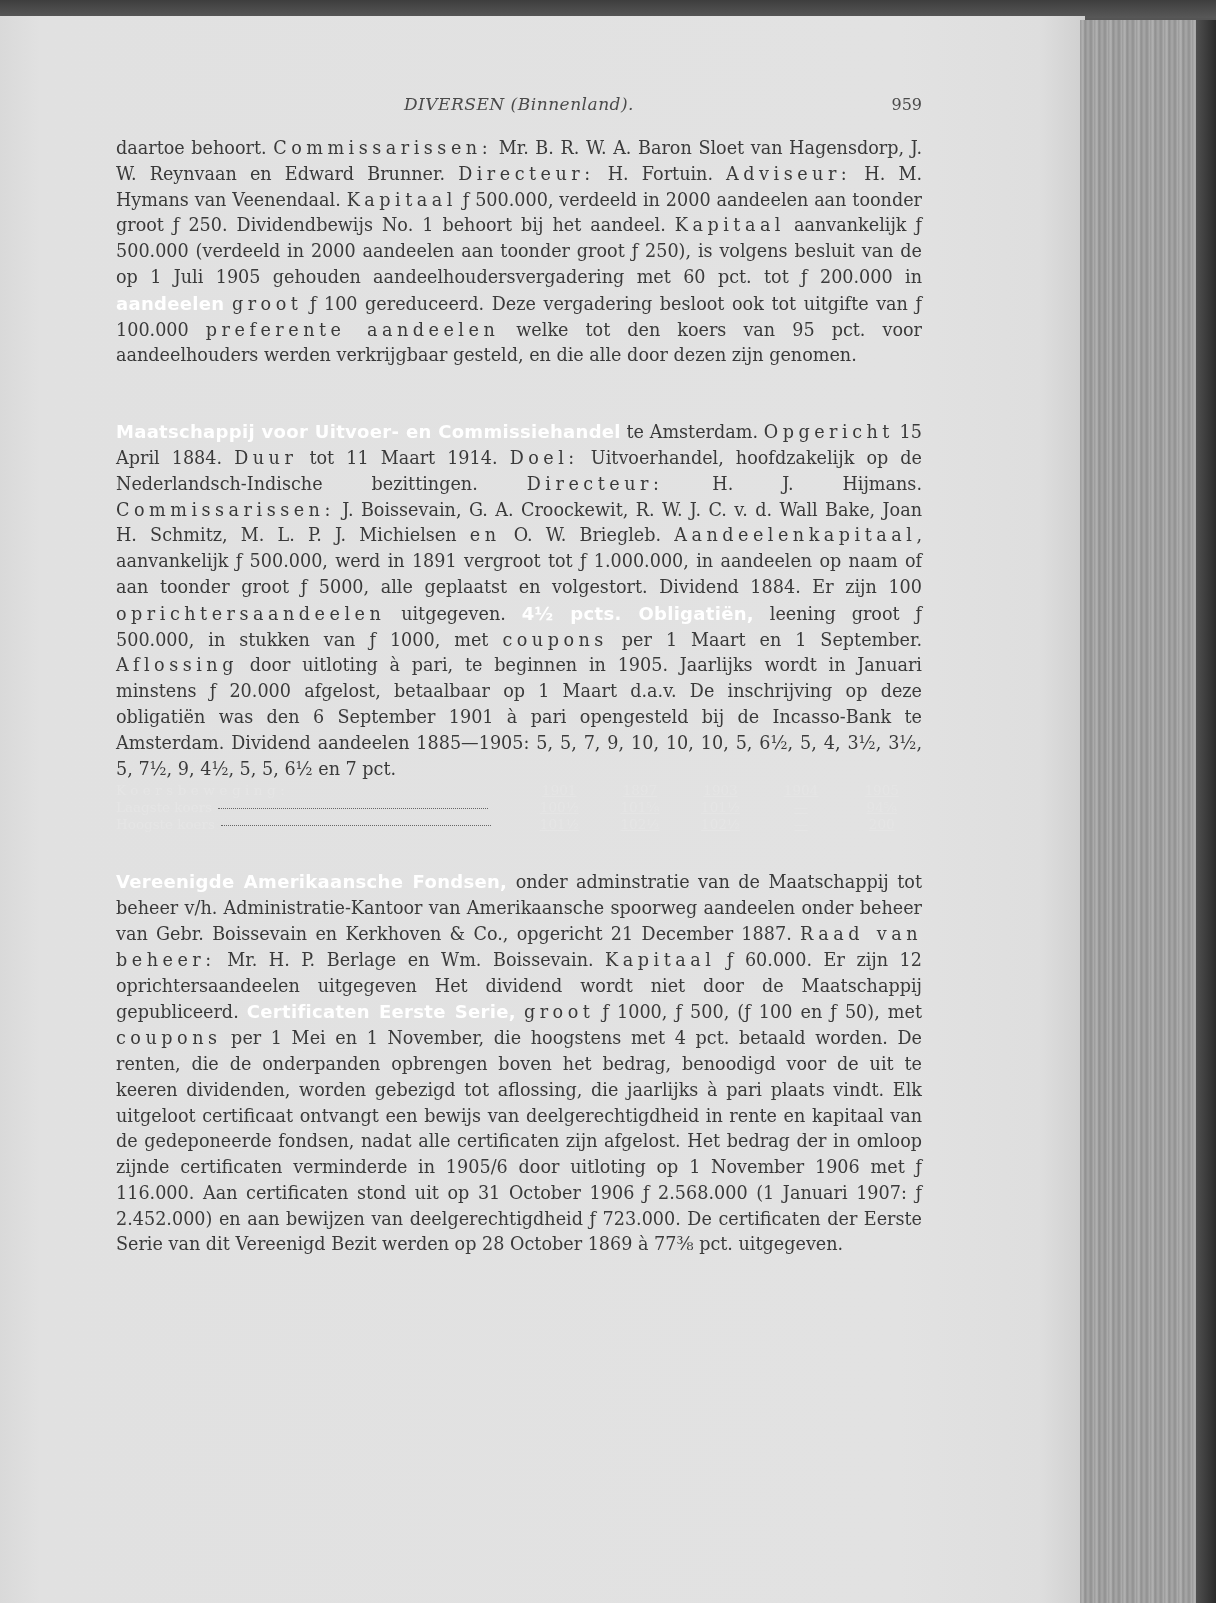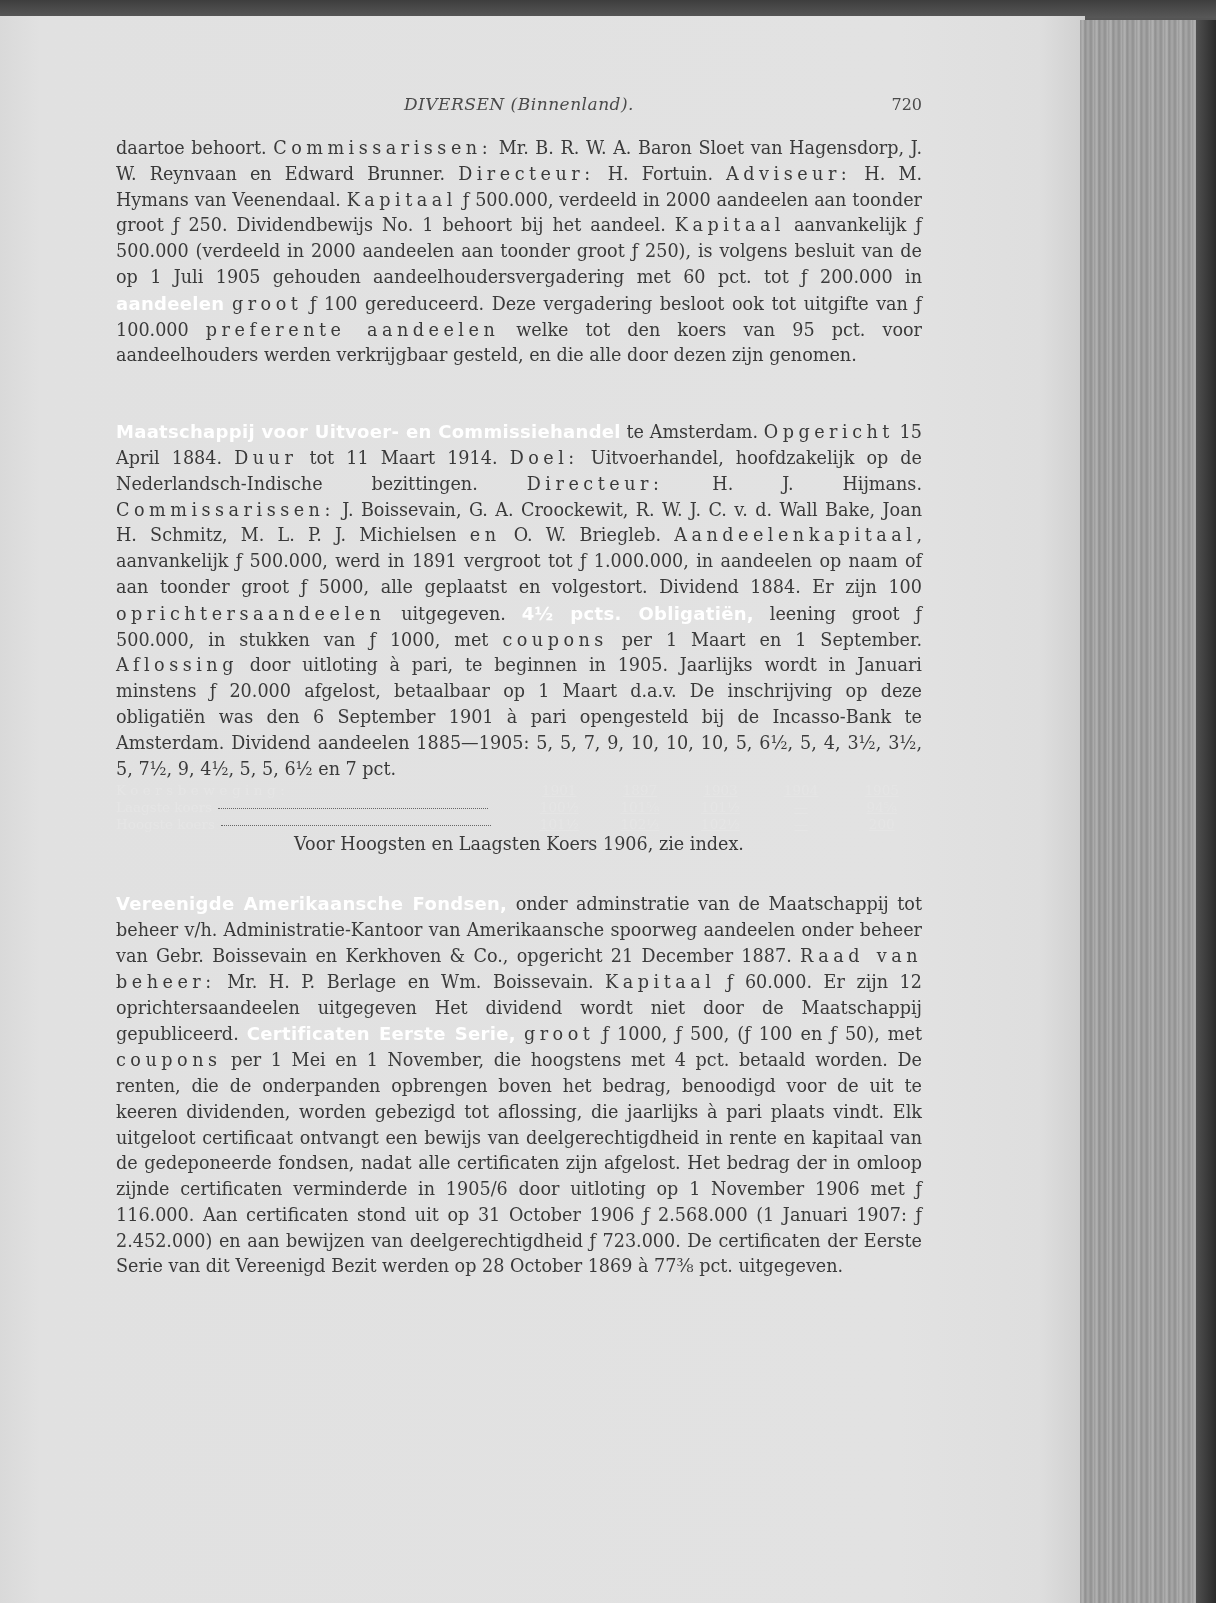--- a/index.html
+++ b/index.html
@@ -66,21 +66,21 @@
 <body>
 
 <div class="top-shadow"></div>
 <div class="page"></div>
 <div class="edges"></div>
 <div class="edges-right"></div>
 
 <div class="content">
   <div class="running-head">
     <span class="title">DIVERSEN (Binnenland).</span>
-    <span class="pageno">720</span>
+    <span class="pageno">959</span>
   </div>
 
   <p><span>daartoe behoort. </span><span class="sp">Commissarissen:</span><span> Mr. B. R. W. A. Baron Sloet van Hagensdorp, J. W. Reynvaan en Edward Brunner. </span><span class="sp">Directeur:</span><span> H. Fortuin. </span><span class="sp">Adviseur:</span><span> H. M. Hymans van Veenendaal. </span><span class="sp">Kapitaal</span><span> ƒ 500.000, verdeeld in 2000 aandeelen aan toonder groot ƒ 250. Dividendbewijs No. 1 behoort bij het aandeel. </span><span class="sp">Kapitaal</span><span> aanvankelijk ƒ 500.000 (verdeeld in 2000 aandeelen aan toonder groot ƒ 250), is volgens besluit van de op 1 Juli 1905 gehouden aandeelhoudersvergadering met 60 pct. tot ƒ 200.000 in </span><span class="bold">aandeelen</span><span> </span><span class="sp">groot</span><span> ƒ 100 gereduceerd. Deze vergadering besloot ook tot uitgifte van ƒ 100.000 </span><span class="sp">preferente aandeelen</span><span> welke tot den koers van 95 pct. voor aandeelhouders werden verkrijgbaar gesteld, en die alle door dezen zijn genomen.</span></p>
 
   <div class="gap"></div>
 
   <p><span class="bold">Maatschappij voor Uitvoer- en Commissiehandel</span><span><span> te Amsterdam. </span><span class="sp">Opgericht</span><span> 15 April 1884. </span><span class="sp">Duur</span><span> tot 11 Maart 1914. </span><span class="sp">Doel:</span><span> Uitvoerhandel, hoofdzakelijk op de Nederlandsch-Indische bezittingen. </span><span class="sp">Directeur:</span><span> H. J. Hijmans. </span><span class="sp">Commissarissen:</span><span> J. Boissevain, G. A. Croockewit, R. W. J. C. v. d. Wall Bake, Joan H. Schmitz, M. L. P. J. Michielsen </span><span class="sp">en</span><span> O. W. Briegleb. </span><span class="sp">Aandeelenkapitaal</span><span>, aanvankelijk ƒ 500.000, werd in 1891 vergroot tot ƒ 1.000.000, in aandeelen op naam of aan toonder groot ƒ 5000, alle geplaatst en volgestort. Dividend 1884. Er zijn 100 </span><span class="sp">oprichtersaandeelen</span><span> uitgegeven. </span><span class="bold">4½ pcts. Obligatiën,</span><span> leening groot ƒ 500.000, in stukken van ƒ 1000, met </span><span class="sp">coupons</span><span> per 1 Maart en 1 September. </span><span class="sp">Aflossing</span><span> door uitloting à pari, te beginnen in 1905. Jaarlijks wordt in Januari minstens ƒ 20.000 afgelost, betaalbaar op 1 Maart d.a.v. De inschrijving op deze obligatiën was den 6 September 1901 à pari opengesteld bij de Incasso-Bank te Amsterdam. Dividend aandeelen 1885—1905: 5, 5, 7, 9, 10, 10, 10, 5, 6½, 5, 4, 3½, 3½, 5, 7½, 9, 4½, 5, 5, 6½ en 7 pct.</span></span></p>
 
   <table class="koers">
     <tbody>
@@ -103,18 +103,17 @@
     <tr>
       <td class="lbl"><span>Hoogste koers</span><span class="dots"></span></td>
       <td class="num">101½</td>
       <td class="num">102½</td>
       <td class="num">102½</td>
       <td class="num">—</td>
       <td class="num">200</td>
     </tr>
   </tbody>
     </table>
-  <div class="koers-note">Voor Hoogsten en Laagsten Koers 1906, zie index.</div>
 
   <div class="gap2"></div>
 
   <p><span class="bold">Vereenigde Amerikaansche Fondsen,</span><span><span> onder adminstratie van de Maatschappij tot beheer v/h. Administratie-Kantoor van Amerikaansche spoorweg aandeelen onder beheer van Gebr. Boissevain en Kerkhoven &amp; Co., opgericht 21 December 1887. </span><span class="sp">Raad van beheer:</span><span> Mr. H. P. Berlage en Wm. Boissevain. </span><span class="sp">Kapitaal</span><span> ƒ 60.000. Er zijn 12 oprichtersaandeelen uitgegeven Het dividend wordt niet door de Maatschappij gepubliceerd. </span><span class="bold">Certificaten Eerste Serie,</span><span> </span><span class="sp">groot</span><span> ƒ 1000, ƒ 500, (ƒ 100 en ƒ 50), met </span><span class="sp">coupons</span><span> per 1 Mei en 1 November, die hoogstens met 4 pct. betaald worden. De renten, die de onderpanden opbrengen boven het bedrag, benoodigd voor de uit te keeren dividenden, worden gebezigd tot aflossing, die jaarlijks à pari plaats vindt. Elk uitgeloot certificaat ontvangt een bewijs van deelgerechtigdheid in rente en kapitaal van de gedeponeerde fondsen, nadat alle certificaten zijn afgelost. Het bedrag der in omloop zijnde certificaten verminderde in 1905/6 door uitloting op 1 November 1906 met ƒ 116.000. Aan certificaten stond uit op 31 October 1906 ƒ 2.568.000 (1 Januari 1907: ƒ 2.452.000) en aan bewijzen van deelgerechtigdheid ƒ 723.000. De certificaten der Eerste Serie van dit Vereenigd Bezit werden op 28 October 1869 à 77⅜ pct. uitgegeven.</span></span></p>
 </div>
 
 </body></html>

